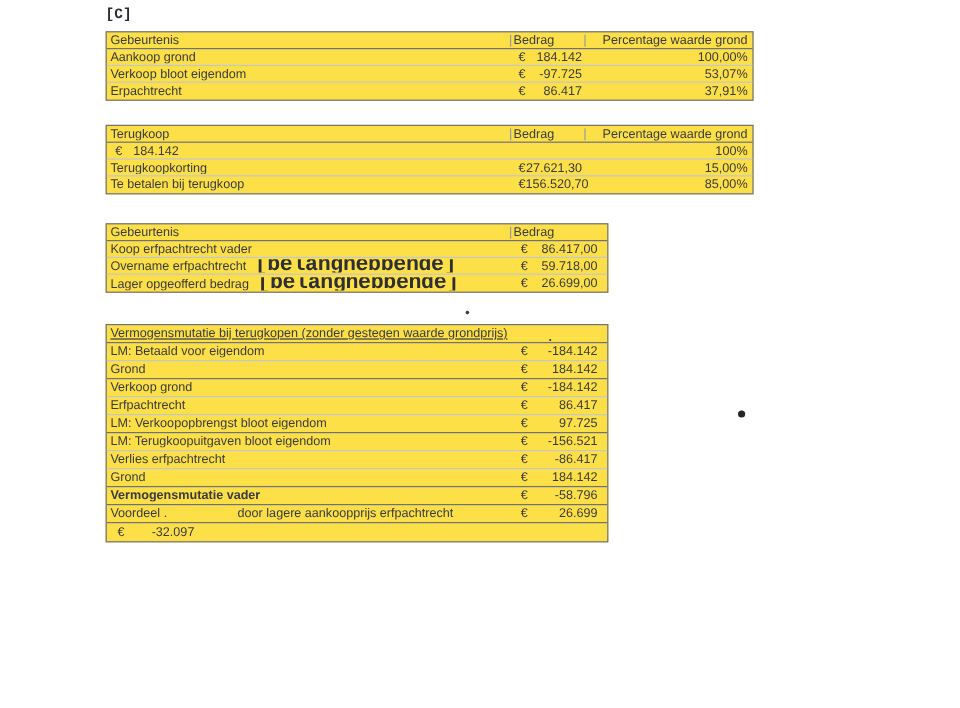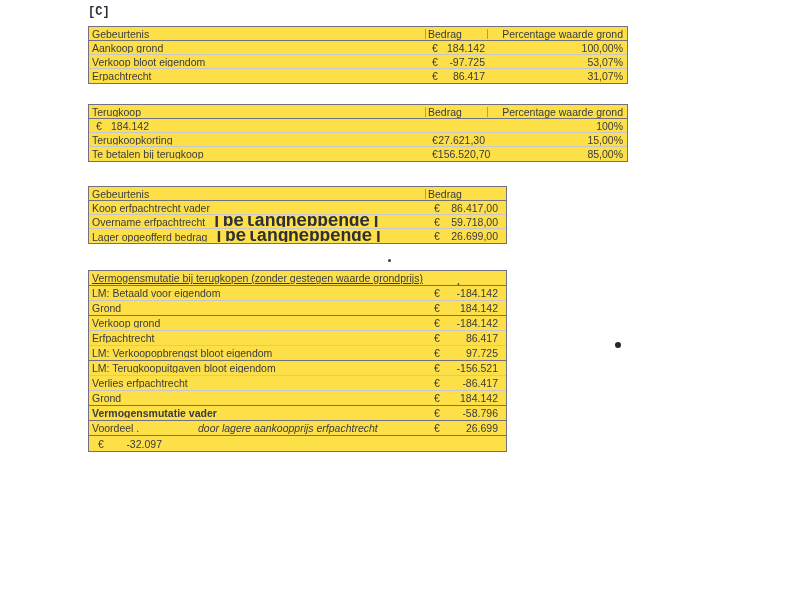--- a/index.html
+++ b/index.html
@@ -26,21 +26,21 @@
   .w .c3h{flex:1;text-align:right;padding-right:4px;border-left:1px solid #9a9aa6;box-sizing:border-box;white-space:nowrap;}
   
   .n .c2{flex:0 0 81px;display:flex;justify-content:space-between;padding-left:9px;padding-right:8px;box-sizing:border-box;white-space:nowrap;}
   .n .c2h{flex:0 0 81px;padding-left:2px;border-left:1px solid #9a9aa6;box-sizing:border-box;}
   .euro{flex:0 0 auto;}
   .amt{flex:0 0 auto;}
   .bold{font-weight:bold;}
   .tag{font-family:"Liberation Mono",monospace;font-weight:bold;font-size:18px;color:#2e2e36;margin-left:7px;letter-spacing:-0.3px;}
   .t4hdr{flex:1;padding-left:3px;text-decoration:underline;white-space:nowrap;position:relative;}
   .hdr-dot{position:absolute;left:368px;top:3px;text-decoration:none;font-weight:bold;}
-  .lbl2{flex:0 0 auto;font-style:italic;}
+  .lbl2{flex:0 0 auto;}
   .lbl-fixed{flex:0 0 109px;padding-left:3px;box-sizing:border-box;white-space:nowrap;}
   .dot{position:absolute;background:#3c3c3c;border-radius:50%;}
   .dot-sm1{left:388px;top:259px;width:3px;height:3px;}
   .dot-lg{left:615px;top:342px;width:6px;height:6px;background:#262626;}
 </style>
 </head>
 <body>
 
 <div class="canvas">
 
@@ -67,21 +67,21 @@
           <span class="amt">-97.725</span>
         </span>
       <span class="c3">53,07%</span>
     </div>
     <div class="row">
       <span class="c1">Erpachtrecht</span>
       <span class="c2">
           <span class="euro">€</span>
           <span class="amt">86.417</span>
         </span>
-      <span class="c3">31,07%</span>
+      <span class="c3">37,91%</span>
     </div>
   </div>
 
   <div class="tbl t123 w" style="left:88px;top:104px;width:540px;">
     <div class="row dark">
       <span class="c1">Terugkoop</span>
       <span class="c2h">Bedrag</span>
       <span class="c3h">Percentage waarde grond</span>
     </div>
     <div class="row">

